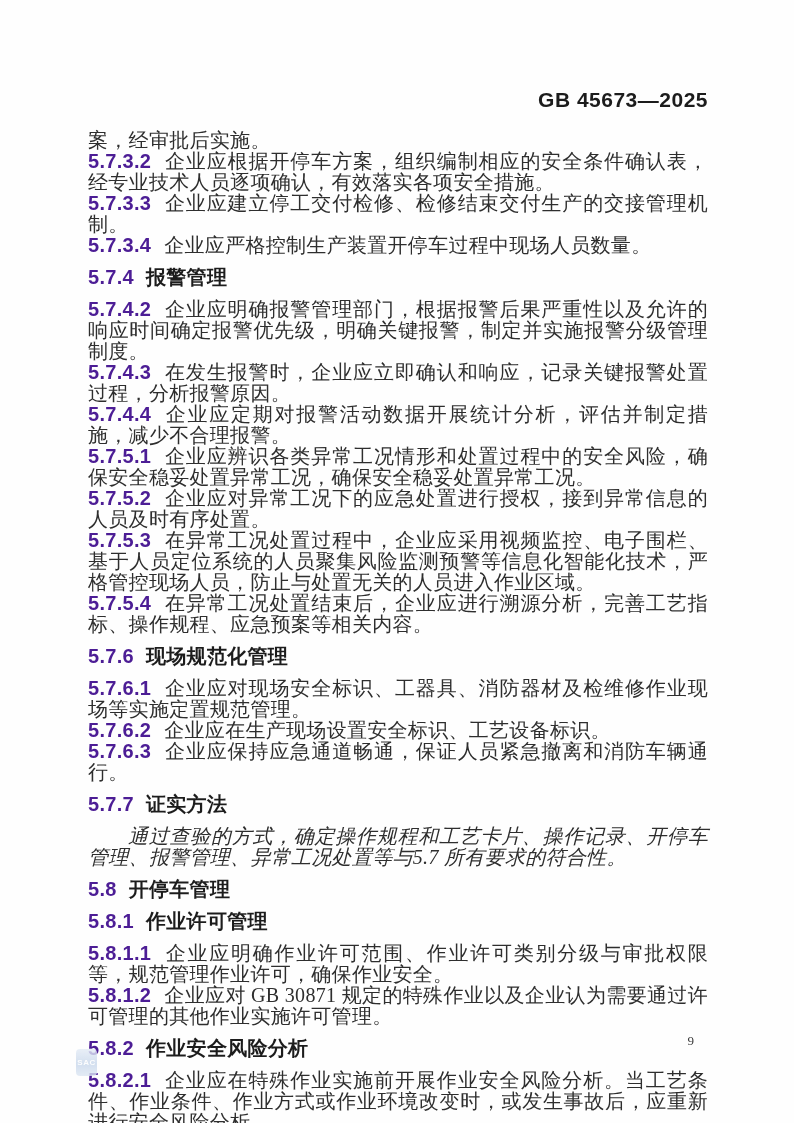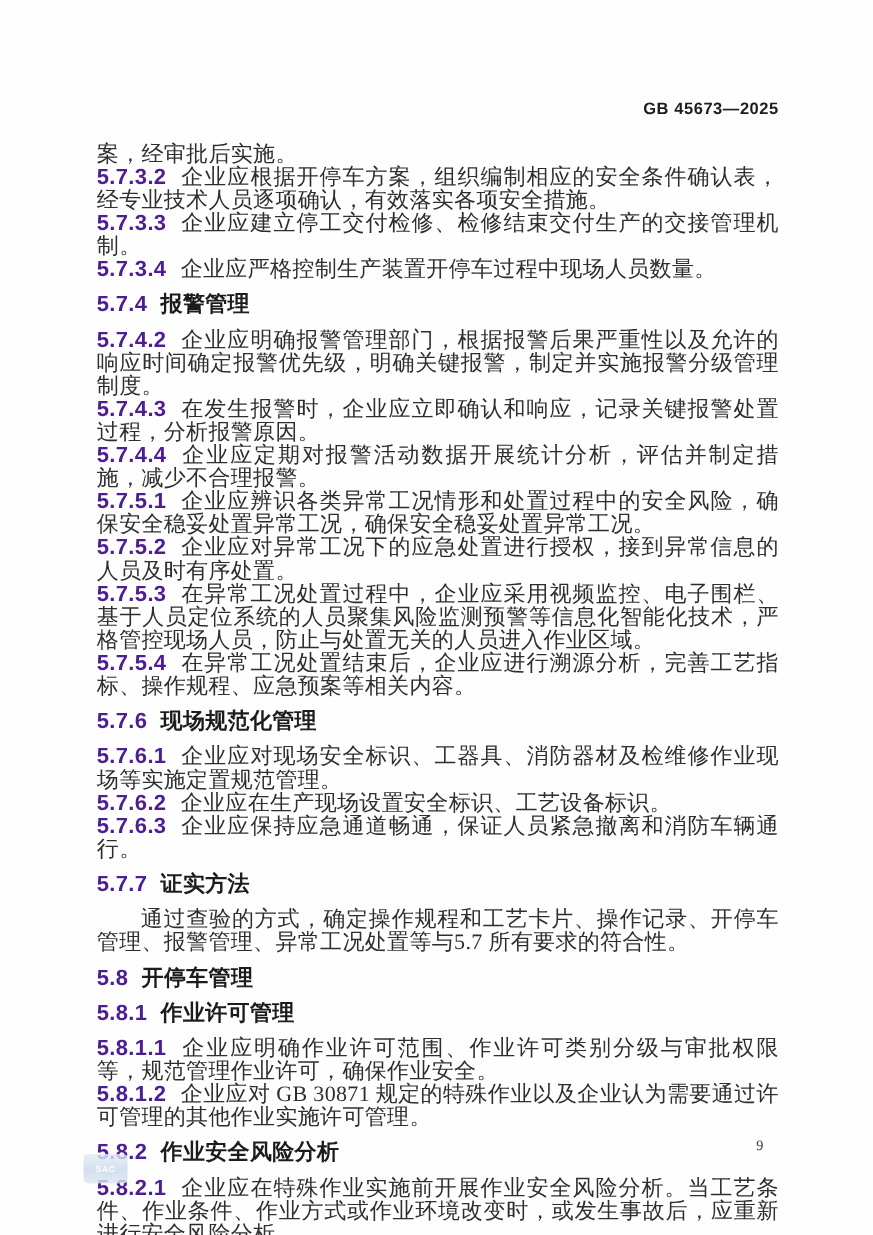--- a/index.html
+++ b/index.html
@@ -15,35 +15,35 @@
   .content {
     position: absolute;
     left: 88px;
     top: 92px;
     width: 620px;
   }
   .page-header {
     text-align: right;
     font-family: "Liberation Sans", "DejaVu Sans", sans-serif;
     font-weight: bold;
-    font-size: 15px;
+    font-size: 21px;
     line-height: 16px;
     color: #1c1c1c;
     margin-bottom: 22px;
     letter-spacing: 0.5px;
   }
   .doc-body { font-size: 20px; }
   .para {
     line-height: 21px;
     text-align: justify;
     text-justify: inter-ideograph;
     margin: 0;
     letter-spacing: 0.3px;
   }
-  .para.indent { text-indent: 2em; }
+  .para.indent { text-indent: 2em; font-style: italic; }
   .heading {
     line-height: 21px;
     margin: 11px 0;
     font-family: "Liberation Sans", "DejaVu Sans", sans-serif;
     font-weight: bold;
     color: #1c1c1c;
     letter-spacing: 0.3px;
   }
   .clause-num {
     font-family: "Liberation Sans", "DejaVu Sans", sans-serif;
@@ -57,21 +57,21 @@
     position: absolute;
     top: 1033px;
     right: 100px;
     font-size: 13px;
     color: #3a3a3a;
   }
   .sac-watermark {
     position: absolute;
     left: 76px;
     top: 1049px;
-    width: 40px;
+    width: 21px;
     height: 27px;
     border-radius: 4px;
     background: linear-gradient(180deg, #e4ecf6 0%, #c9d8ec 55%, #dde7f3 100%);
     color: rgba(255,255,255,0.95);
     font-family: "Liberation Sans", "DejaVu Sans", sans-serif;
     font-weight: bold;
     font-size: 8px;
     letter-spacing: 0.5px;
     display: flex;
     align-items: center;

